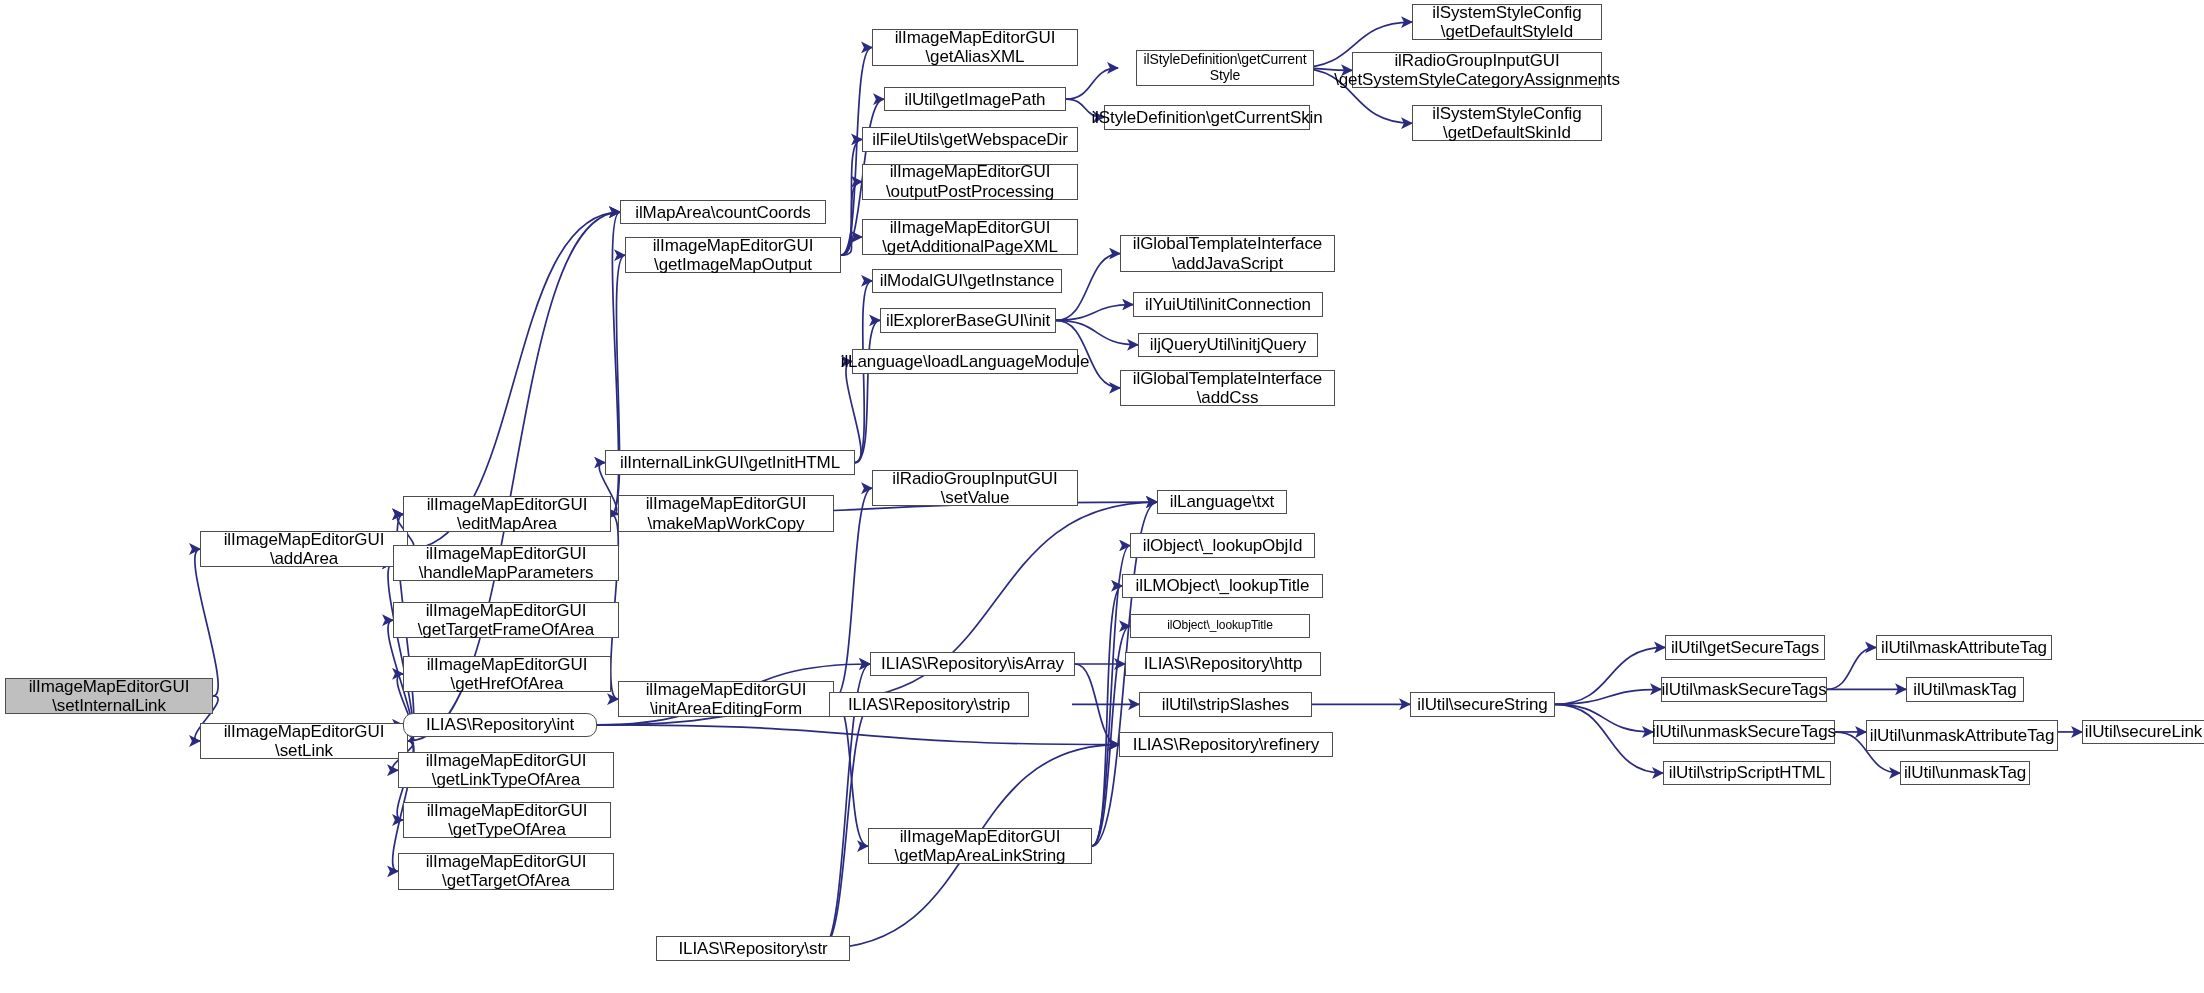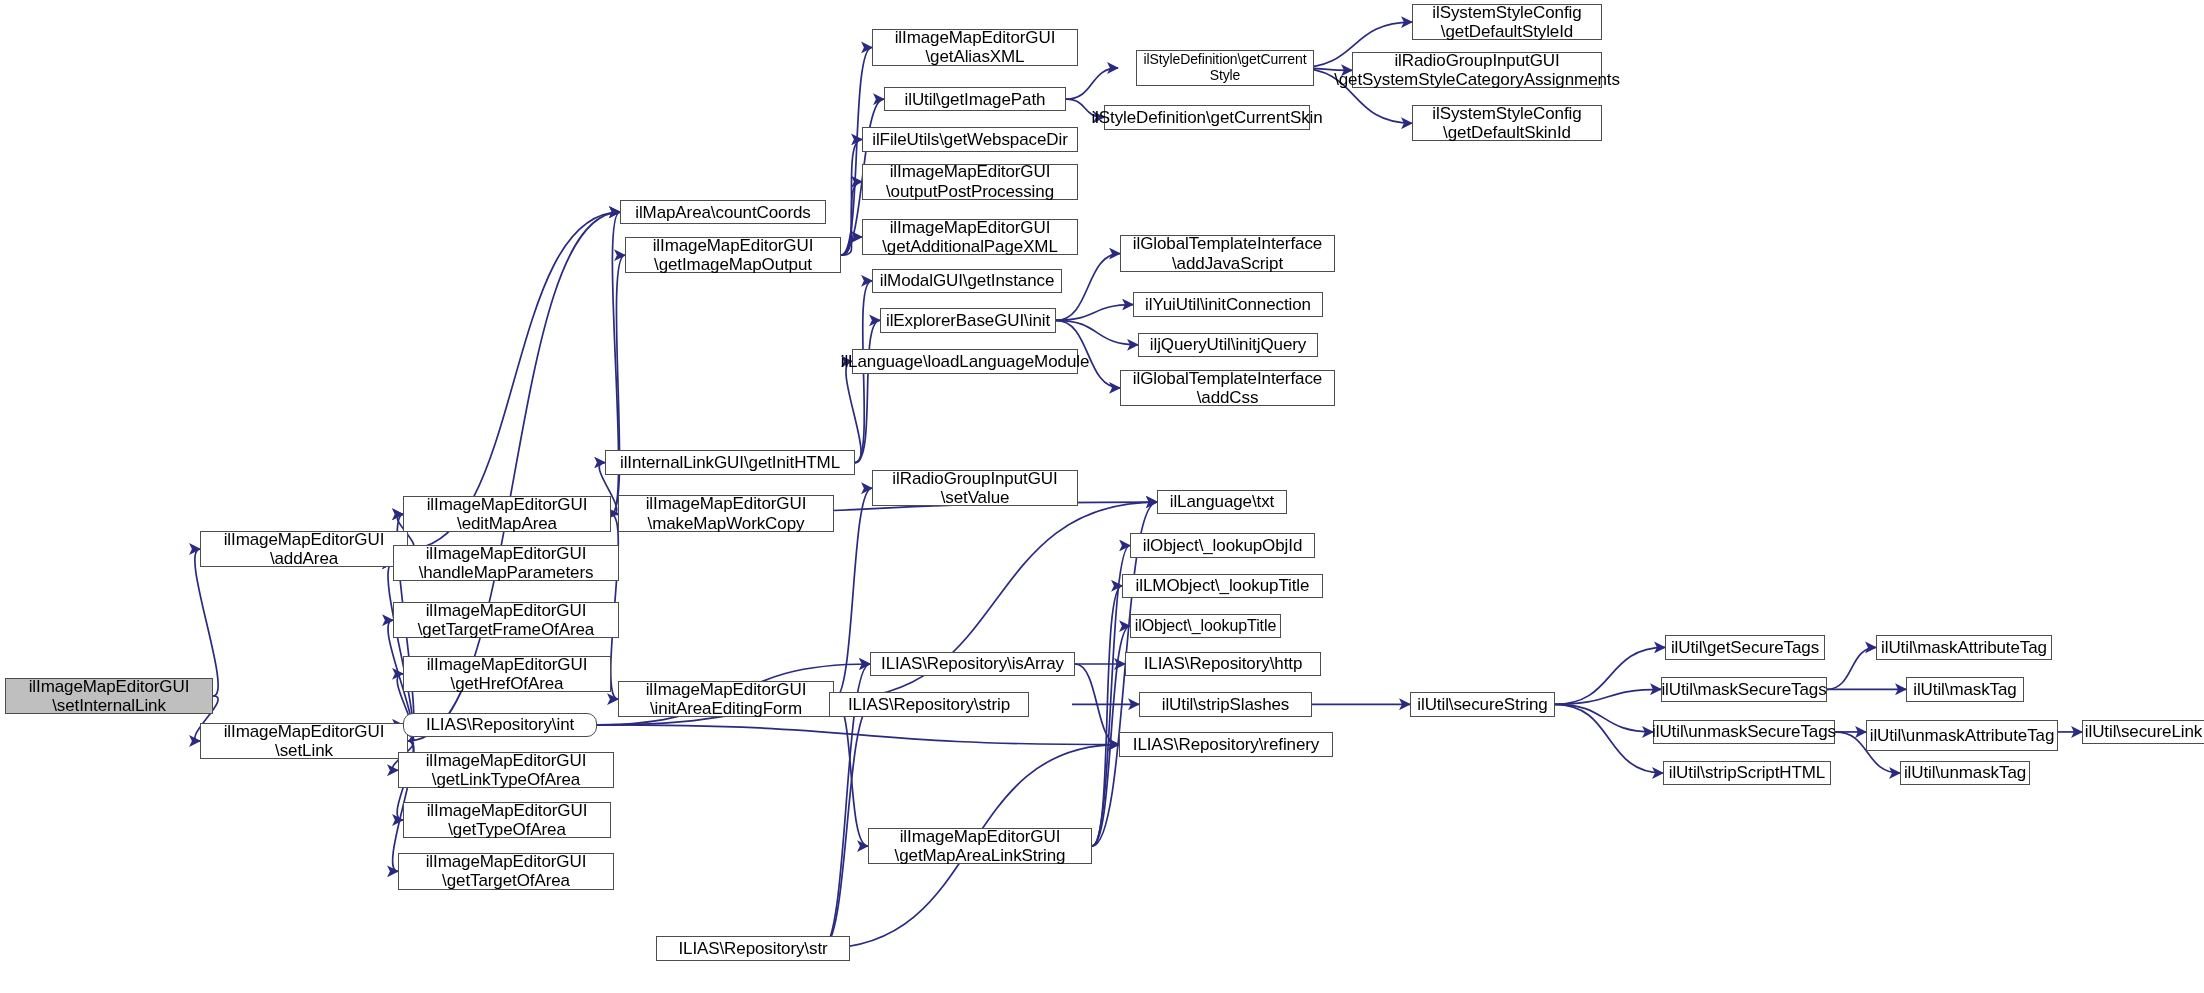--- a/index.html
+++ b/index.html
@@ -157,21 +157,21 @@
       <div class="node" style="left: 862px; top: 218.83px; width: 216px; height: 36.34px; font-size: 17px;">ilImageMapEditorGUI
 \getAdditionalPageXML</div>
       <div class="node" style="left: 872px; top: 268.6px; width: 190px; height: 24.49px; font-size: 17px;">ilModalGUI\getInstance</div>
       <div class="node" style="left: 880px; top: 308.1px; width: 176px; height: 24.49px; font-size: 17px;">ilExplorerBaseGUI\init</div>
       <div class="node" style="left: 852px; top: 349.18px; width: 226px; height: 24.49px; font-size: 17px;">ilLanguage\loadLanguageModule</div>
       <div class="node" style="left: 872px; top: 470.05px; width: 206px; height: 36.34px; font-size: 17px;">ilRadioGroupInputGUI
 \setValue</div>
       <div class="node" style="left: 1157px; top: 489.8px; width: 130px; height: 24.49px; font-size: 17px;">ilLanguage\txt</div>
       <div class="node" style="left: 1130px; top: 533.25px; width: 185px; height: 24.49px; font-size: 17px;">ilObject\_lookupObjId</div>
       <div class="node" style="left: 1122px; top: 573.54px; width: 201px; height: 24.49px; font-size: 17px;">ilLMObject\_lookupTitle</div>
-      <div class="node" style="left: 1130px; top: 613.83px; width: 151px; height: 24.49px; font-size: 16px;">ilObject\_lookupTitle</div>
+      <div class="node" style="left: 1130px; top: 613.83px; width: 180px; height: 24.49px; font-size: 12px;">ilObject\_lookupTitle</div>
       <div class="node" style="left: 870px; top: 651.75px; width: 205px; height: 24.49px; font-size: 17px;">ILIAS\Repository\isArray</div>
       <div class="node" style="left: 829px; top: 692.04px; width: 200px; height: 24.49px; font-size: 17px;">ILIAS\Repository\strip</div>
       <div class="node" style="left: 1125px; top: 651.75px; width: 196px; height: 24.49px; font-size: 17px;">ILIAS\Repository\http</div>
       <div class="node" style="left: 1139px; top: 692.04px; width: 173px; height: 24.49px; font-size: 17px;">ilUtil\stripSlashes</div>
       <div class="node" style="left: 1119px; top: 732.33px; width: 214px; height: 24.49px; font-size: 17px;">ILIAS\Repository\refinery</div>
       <div class="node" style="left: 1118px; top: 49.77px; width: 178px; height: 36.34px; font-size: 14px; margin-left: 18px;">ilStyleDefinition\getCurrent
 Style</div>
       <div class="node" style="left: 1104px; top: 105.07px; width: 206px; height: 24.49px; font-size: 17px;">ilStyleDefinition\getCurrentSkin</div>
       <div class="node" style="left: 1412px; top: 3.95px; width: 190px; height: 36.34px; font-size: 17px;">ilSystemStyleConfig
 \getDefaultStyleId</div>

